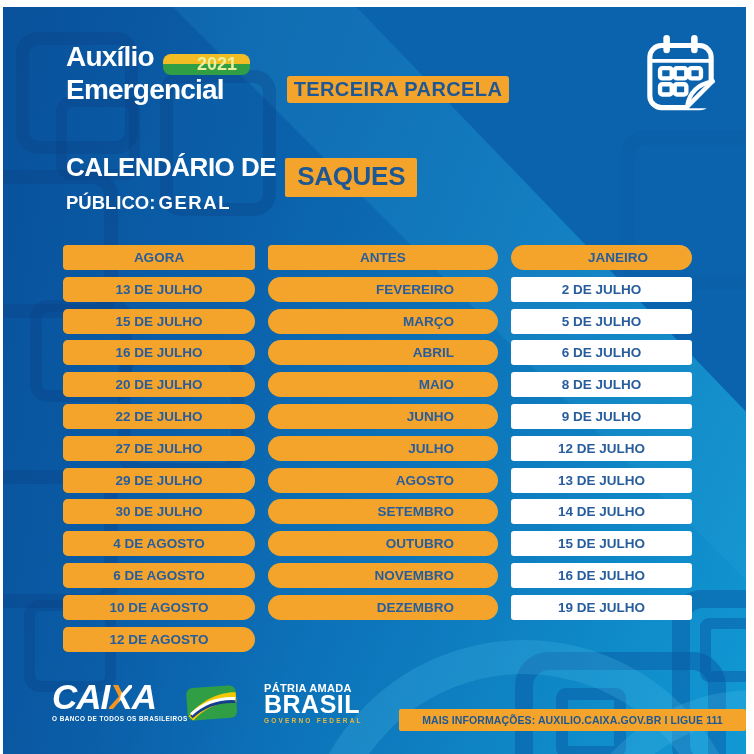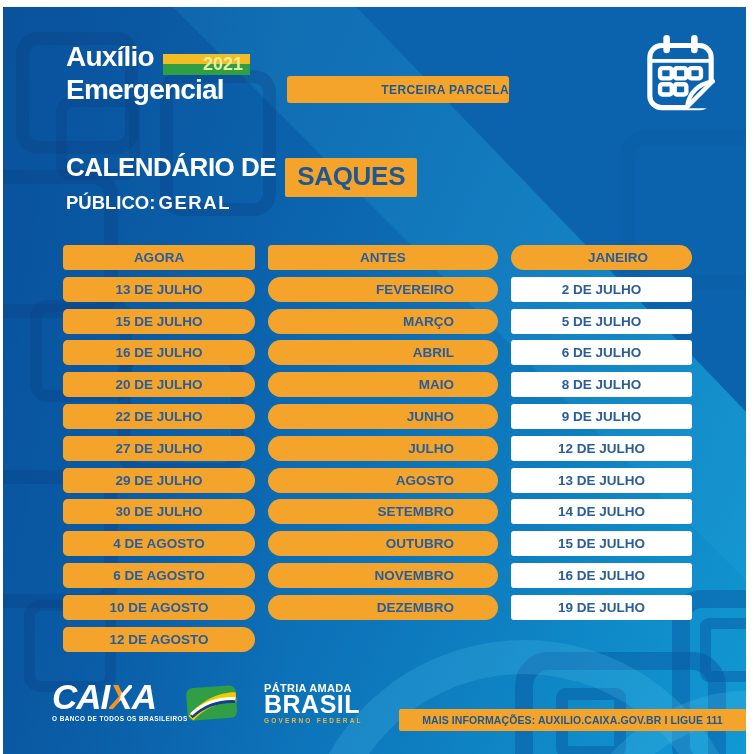--- a/index.html
+++ b/index.html
@@ -20,27 +20,27 @@
   
   .frame{position:absolute;background:#ffffff;z-index:6;}
   .frame.top{left:0;top:0;width:754px;height:7px;}
   .frame.left{left:0;top:0;width:3px;height:754px;}
   .frame.right{right:0;top:0;width:8px;height:754px;}
 
   .content{position:absolute;inset:0;z-index:4;}
 
   .brand{position:absolute;left:66px;top:40px;color:#ffffff;font-weight:700;
     font-size:28px;letter-spacing:-0.8px;line-height:33px;}
-  .year-badge{position:absolute;left:163px;top:54px;width:87px;height:21px;border-radius:0;
+  .year-badge{position:absolute;left:163px;top:54px;width:87px;height:21px;border-radius:8px;
     background:linear-gradient(#f2bc24 0 50%,#2f9e45 50% 100%);
-    display:flex;align-items:center;justify-content:flex-end;padding-right:7px;box-sizing:border-box;
+    display:flex;align-items:center;justify-content:flex-end;padding-right:13px;box-sizing:border-box;
     color:#e9f09b;font-weight:700;font-size:18px;}
   .parcela-badge{position:absolute;left:287px;top:76px;width:222px;height:27px;border-radius:3px;
-    background:#f5a42b;display:flex;align-items:center;justify-content:flex-end;
-    color:#1d5894;font-weight:700;font-size:12px;letter-spacing:0.4px;}
+    background:#f5a42b;display:flex;align-items:center;justify-content:center;
+    color:#1d5894;font-weight:700;font-size:20px;letter-spacing:0.4px;}
   .cal-icon{position:absolute;left:644px;top:33px;width:73px;height:82px;}
 
   .title-row{position:absolute;left:66px;top:148px;height:38px;display:flex;align-items:center;}
   .title-prefix{color:#ffffff;font-weight:700;font-size:26px;letter-spacing:-0.5px;}
   .title-highlight{margin-left:9px;background:#f5a42b;color:#1d5894;font-weight:700;font-size:26px;
     padding:3px 12px 5px 12px;border-radius:2px;letter-spacing:-0.3px;margin-top:21px;}
   .publico{position:absolute;left:66px;top:192px;color:#ffffff;font-size:18.5px;}
   .publico .lbl{font-weight:700;margin-right:3px;}
   .publico .val{font-weight:700;letter-spacing:1.6px;}
 

